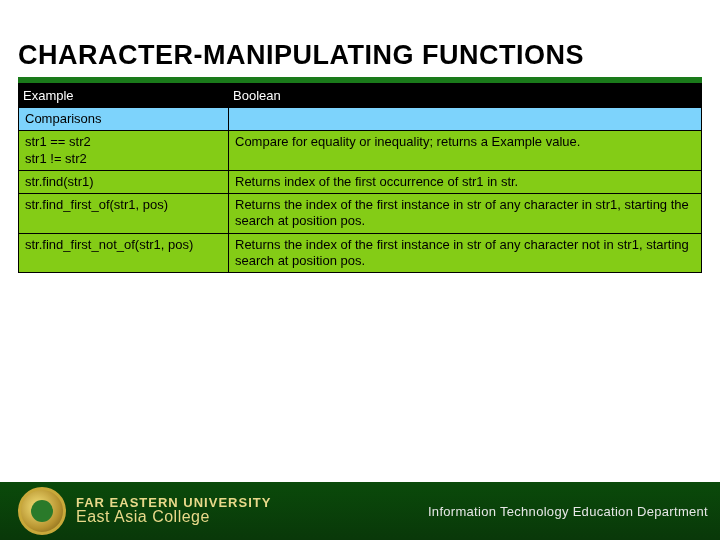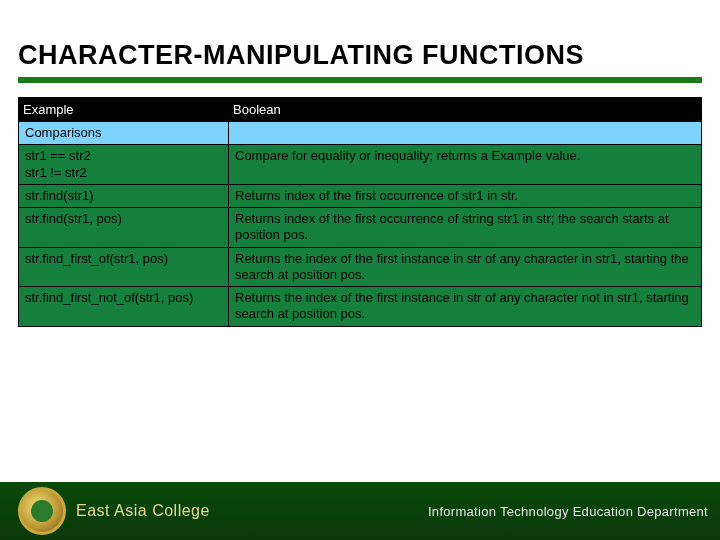--- a/index.html
+++ b/index.html
@@ -14,21 +14,20 @@
   .slide {
     padding: 40px 18px 0 18px;
   }
   .title {
     font-size: 27px;
     font-weight: bold;
     color: #000;
     letter-spacing: 0.5px;
     padding-bottom: 6px;
     border-bottom: 6px solid #1a7a1a;
-    margin-bottom: 14px;
   }
   .subtitle {
     font-size: 19px;
     font-weight: bold;
     color: #000;
     margin-bottom: 10px;
   }
   table {
     border-collapse: collapse;
     width: 100%;
@@ -39,21 +38,21 @@
     color: #fff;
     text-align: left;
     padding: 4px 4px;
     font-weight: normal;
     border: 1px solid #000;
   }
   td {
     border: 1px solid #000;
     padding: 3px 6px;
     vertical-align: top;
-    background: #15803d;
+    background: #84cc16;
     color: #000;
     line-height: 1.25;
   }
   td.subheader {
     background: #7dd3fc;
     font-weight: normal;
   }
   td.example-col { width: 210px; }
   .footer {
     position: absolute;
@@ -130,34 +129,31 @@
             <span>str1 == str2</span>
             <span>str1 != str2</span>
           </td>
         <td>Compare for equality or inequality; returns a Example value.</td>
       </tr>
       <tr>
         <td class="example-col">str.find(str1)</td>
         <td>Returns index of the first occurrence of str1 in str.</td>
       </tr>
       <tr>
-        <td class="example-col">str.find(str1, pos)</td>
-        <td>Returns index of the first occurrence of string str1 in str; the search starts at position pos.</td>
-      </tr>
-      <tr>
         <td class="example-col">str.find_first_of(str1, pos)</td>
         <td>Returns the index of the first instance in str of any character in str1, starting the search at position pos.</td>
       </tr>
       <tr>
         <td class="example-col">str.find_first_not_of(str1, pos)</td>
         <td>Returns the index of the first instance in str of any character not in str1, starting search at position pos.</td>
       </tr>
     </tbody>
   </table>
 </div>
 
 <div class="footer">
   <div class="seal"></div>
   <div class="uni-block">
+    <div class="uni-name">FAR EASTERN UNIVERSITY</div>
     <div class="uni-sub">East Asia College</div>
   </div>
   <div class="dept">Information Technology Education Department</div>
 </div>
 
 </body></html>

